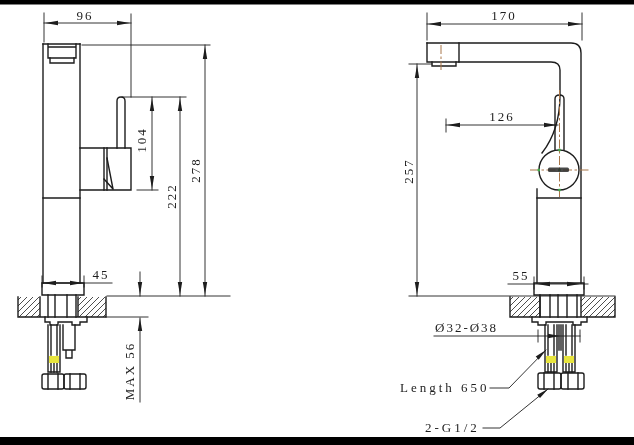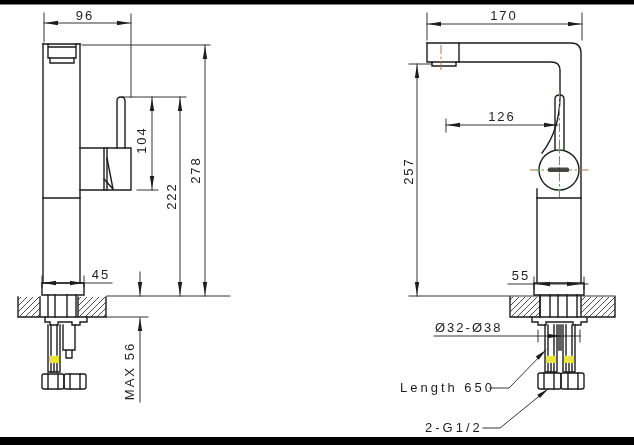--- a/index.html
+++ b/index.html
@@ -1,17 +1,17 @@
 <!DOCTYPE html>
 <html><head>
 <meta charset="utf-8">
 <style>
   html,body{margin:0;padding:0;background:#fff;}
   .page{position:relative;width:634px;height:445px;background:#fff;overflow:hidden;
-        font-family:Liberation Sans, sans-serif;}
+        font-family:Liberation Serif, serif;}
   svg{display:block}
   .obj{fill:none;stroke:#1d1d1d;stroke-width:1.4;stroke-linecap:square;}
   .thin{fill:none;stroke:#1d1d1d;stroke-width:0.9;stroke-linecap:square;}
   .arr{fill:#1d1d1d;stroke:none;}
   .dimtxt{fill:#1d1d1d;font-size:13px;letter-spacing:2px;}
   .calltxt{fill:#1d1d1d;font-size:13px;letter-spacing:3px;}
   .cl{fill:none;stroke-width:1;stroke-dasharray:9 2.5 2.5 2.5;}
   .hatchline{stroke:#3a3a3a;stroke-width:0.9;}
 </style>
 </head>

